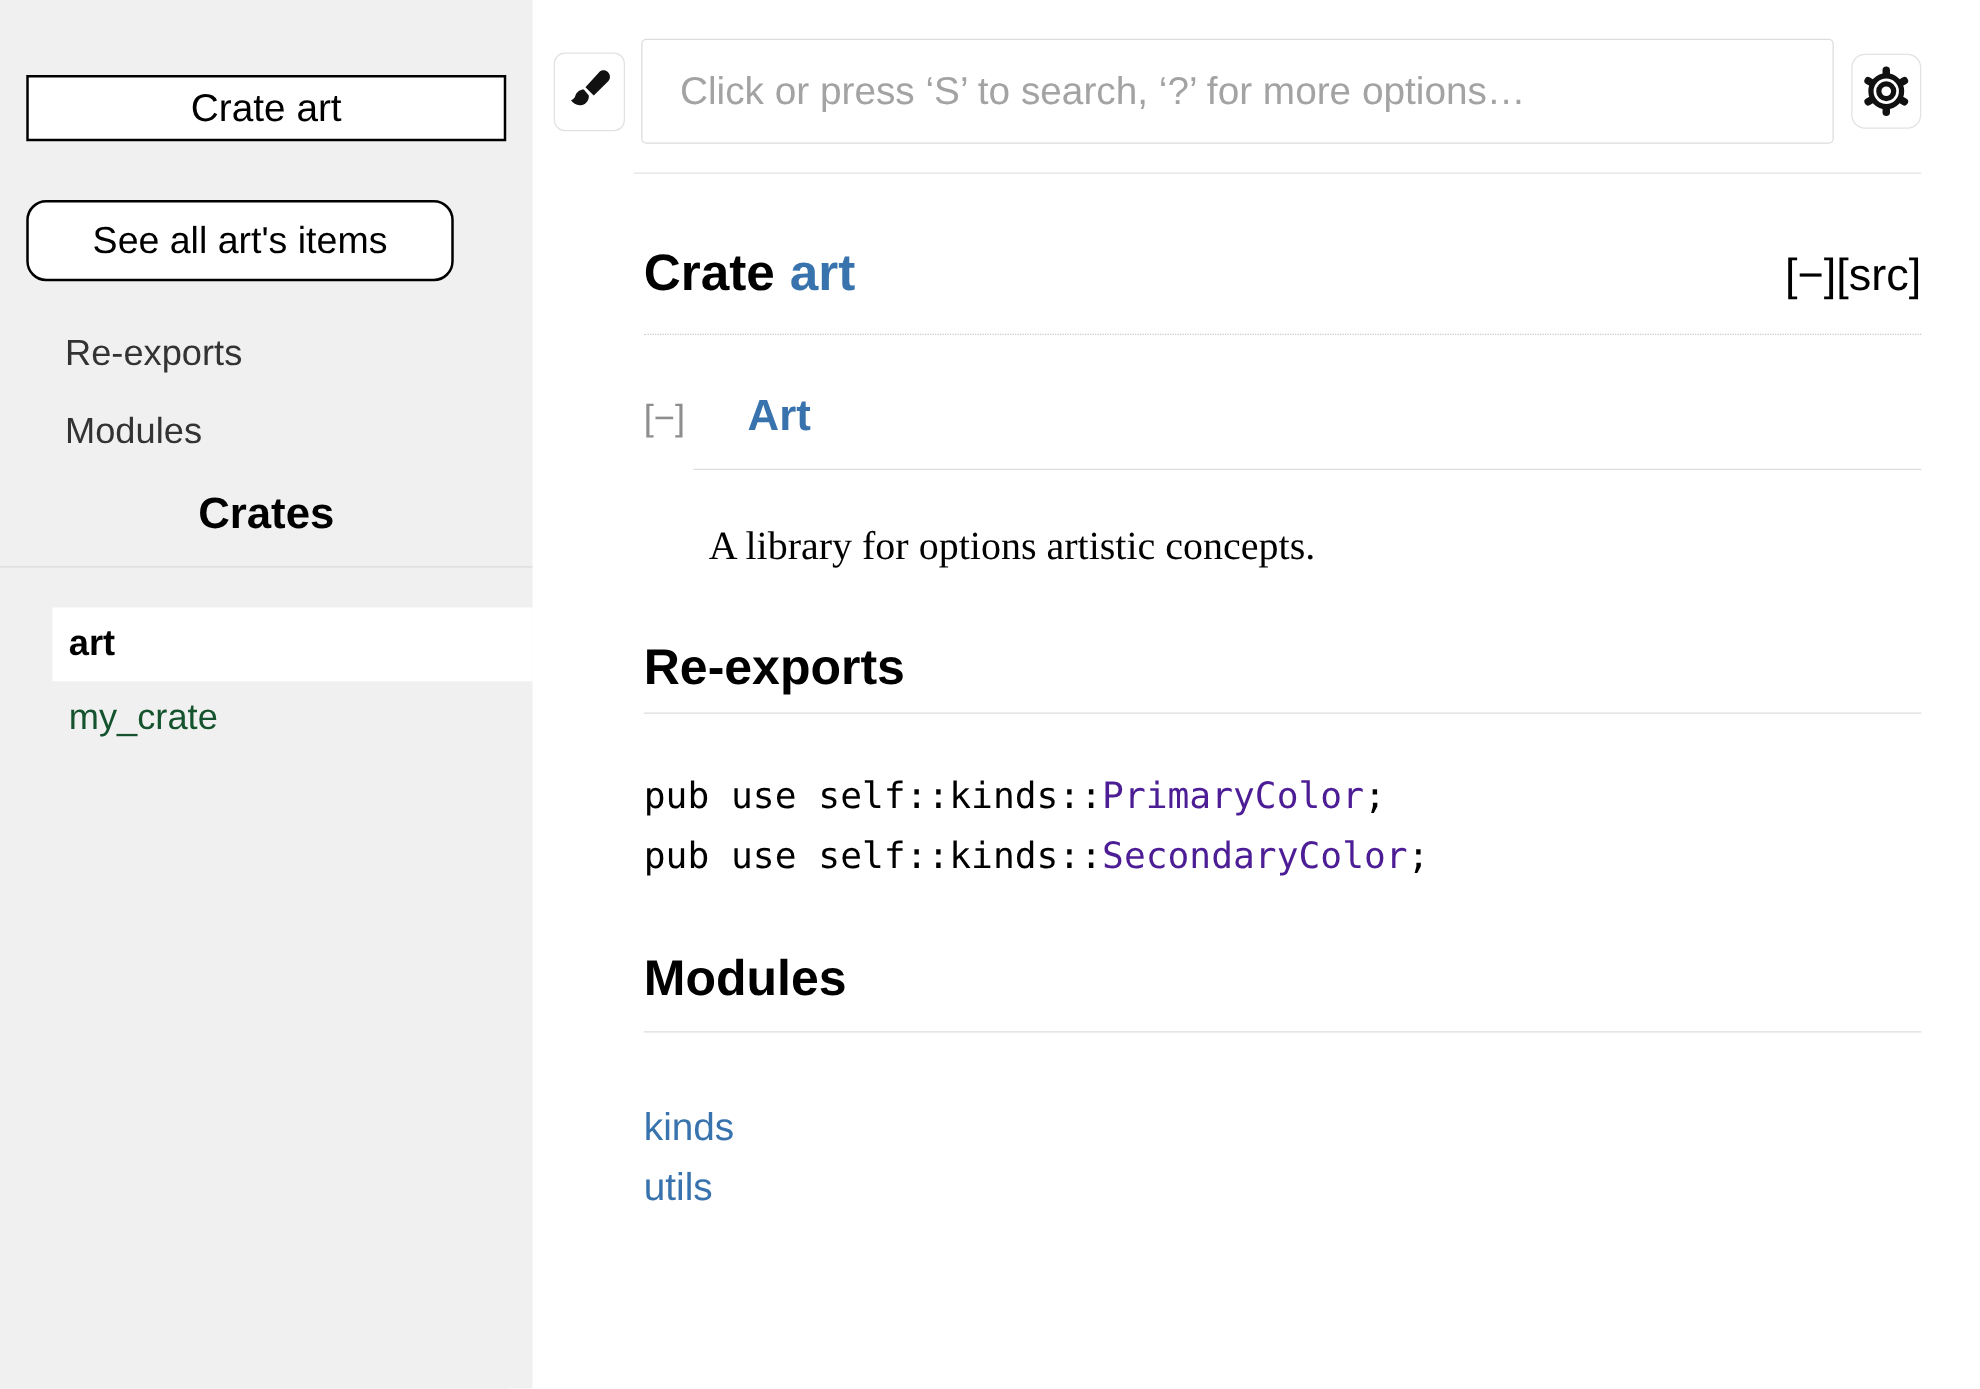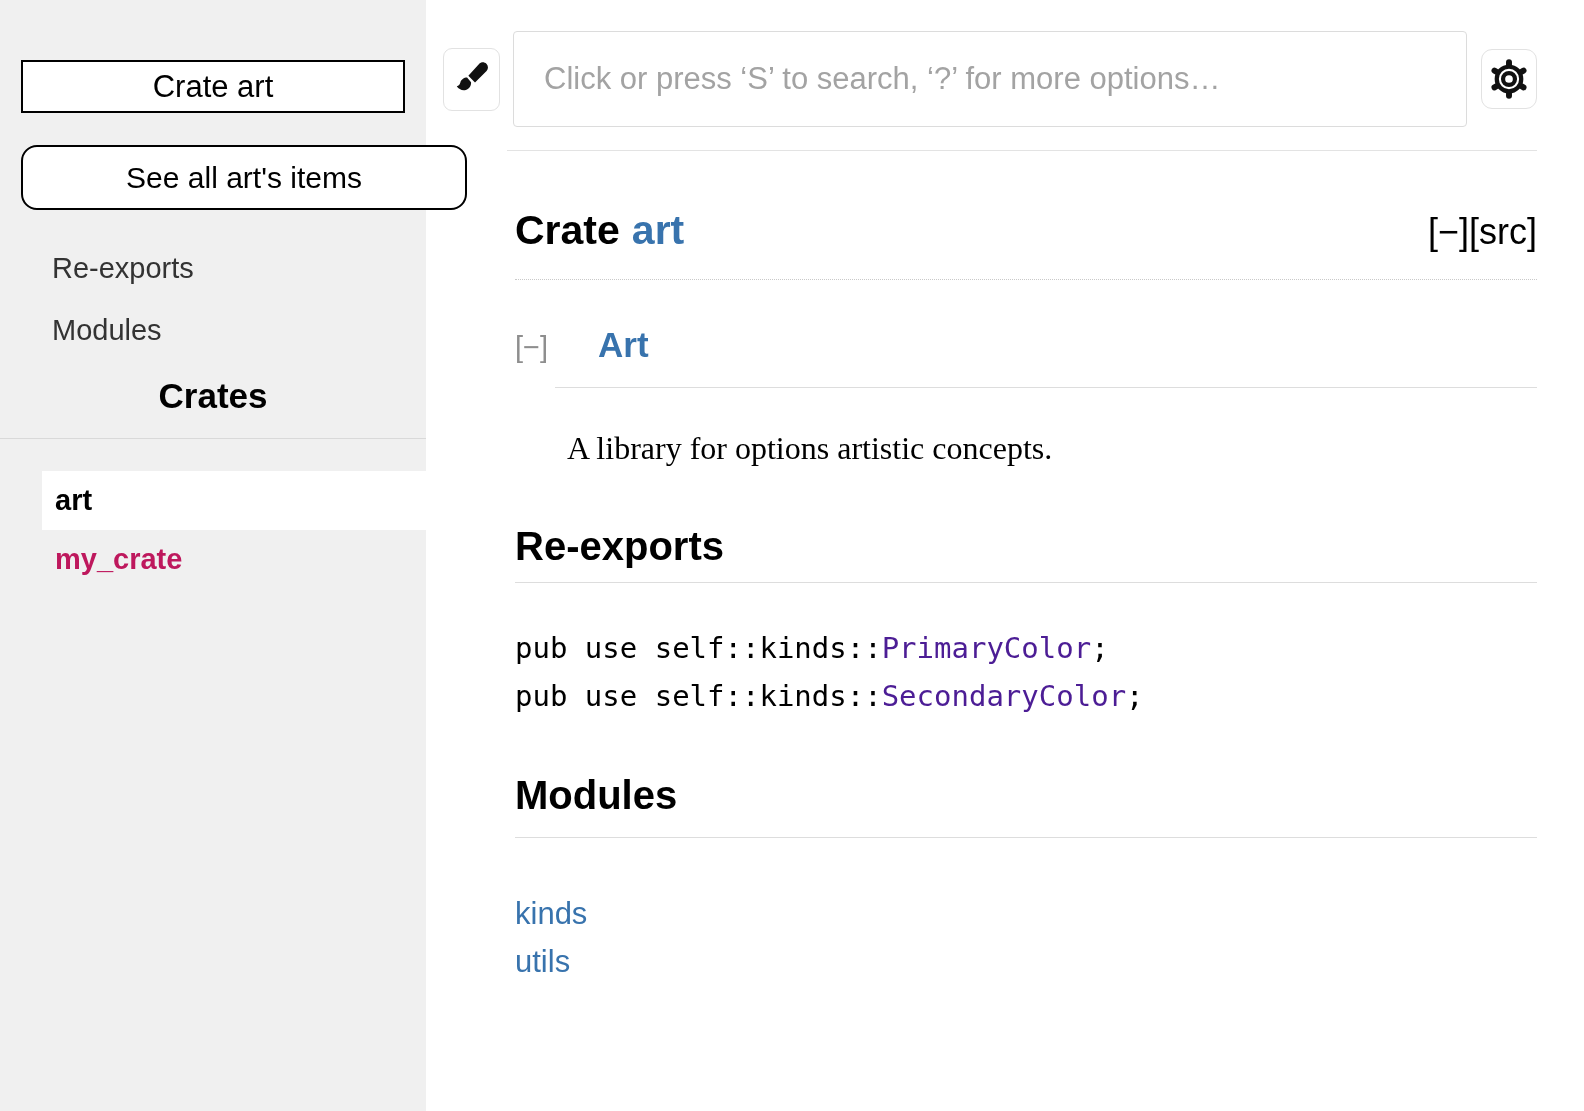--- a/index.html
+++ b/index.html
@@ -11,61 +11,61 @@
     width: 426px; min-width: 426px; height: 1111px;
     background: #f0f0f0; position: relative;
   }
   .location-box {
     margin: 60px 21px 0 21px; height: 53px;
     background: #fff; border: 2px solid #000;
     display: flex; align-items: center; justify-content: center;
     font-size: 31px; color: #000; cursor: pointer;
   }
   .see-all-btn {
-    margin: 32px 21px 0 21px; height: 65px; width: 446px;
+    margin: 47px 21px 0 21px; height: 65px; width: 342px;
     background: #fff; border: 2px solid #000; border-radius: 16px;
     display: flex; align-items: center; justify-content: center;
     font-size: 30px; color: #000; cursor: pointer;
     font-family: "Liberation Sans", sans-serif;
   }
   .sidebar-links { margin: 42px 0 0 52px; }
   .sidebar-link {
     display: block; font-size: 29px; color: #333;
     margin-bottom: 29px; text-decoration: none; cursor: pointer;
   }
   .crates-heading {
     text-align: center;
     font-size: 35px; font-weight: 700; color: #000;
   }
   .sidebar-divider {
     margin-top: 22px; border: 0; border-top: 1px solid #d9d9d9; width: 100%;
   }
   .crates-list { margin: 32px 0 0 42px; }
   .crate-item {
     display: block; height: 59px; line-height: 59px;
-    padding-left: 13px; font-size: 29px; color: #be185d;
-    text-decoration: none; cursor: pointer; font-weight: bold;
+    padding-left: 13px; font-size: 29px; color: #14532d;
+    text-decoration: none; cursor: pointer;
   }
   .crate-item.selected { background: #fff; font-weight: 700; color: #000; }
 
   
   .main {
     flex: 1; padding: 0 47px 0 17px; position: relative;
   }
   .topbar {
     margin-top: 31px; display: flex; align-items: center;
   }
   .icon-btn {
     background: #fff; border: 1px solid #e2e2e2; border-radius: 9px;
     display: flex; align-items: center; justify-content: center; cursor: pointer;
   }
   .brush-btn { width: 57px; height: 63px; }
   .gear-btn  { width: 56px; height: 60px; border-radius: 11px; }
   .search-input {
-    flex: 1; height: 96px; margin: 0 14px 0 13px;
+    flex: 1; height: 84px; margin: 0 14px 0 13px;
     border: 1px solid #dcdcdc; border-radius: 4px;
     font-size: 31px; color: #333; padding: 0 30px;
     font-family: "Liberation Sans", sans-serif; outline: none; background: #fff;
   }
   .search-input::placeholder { color: #a3a3a3; opacity: 1; }
   .topbar-divider {
     margin: 23px 0 0 64px; border: 0; border-top: 1px solid #e3e3e3;
   }
 
   .content { margin-left: 72px; }

